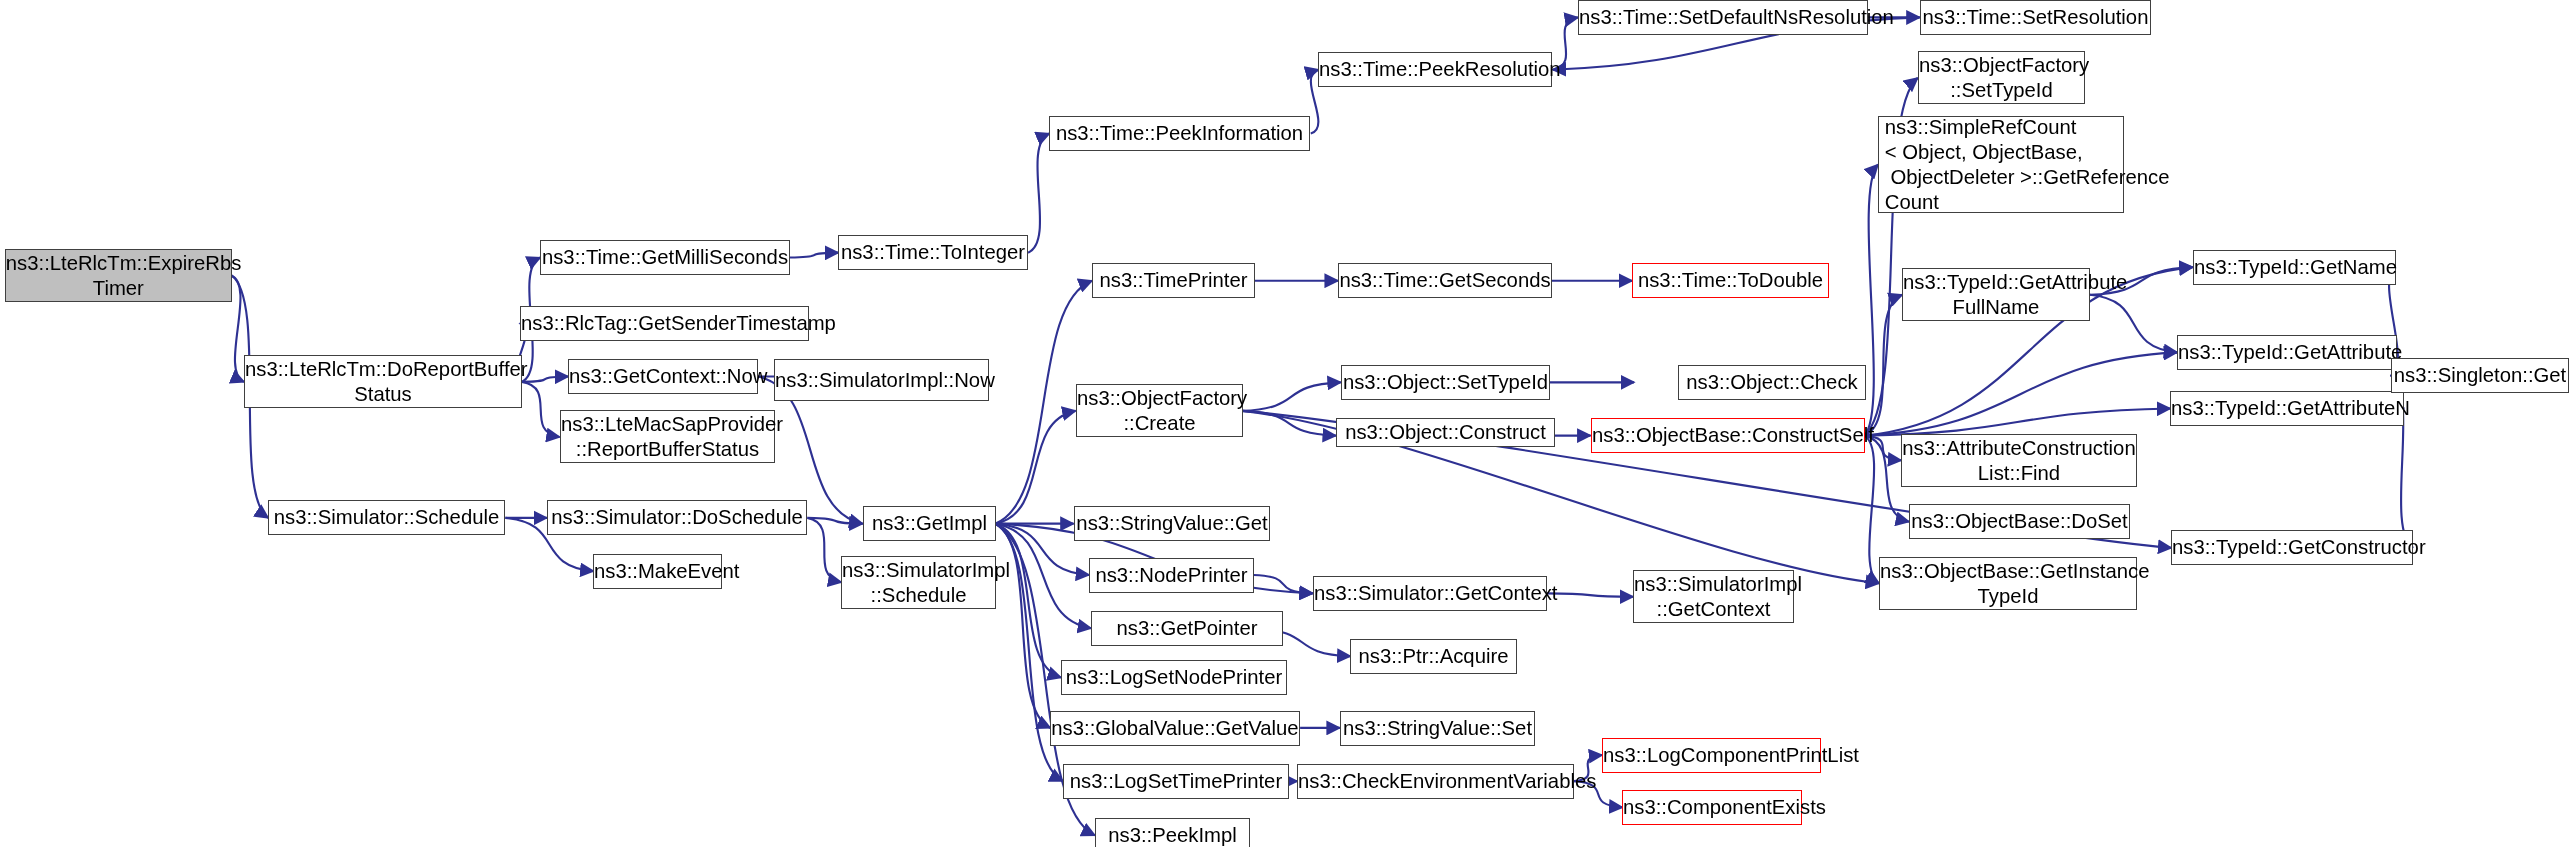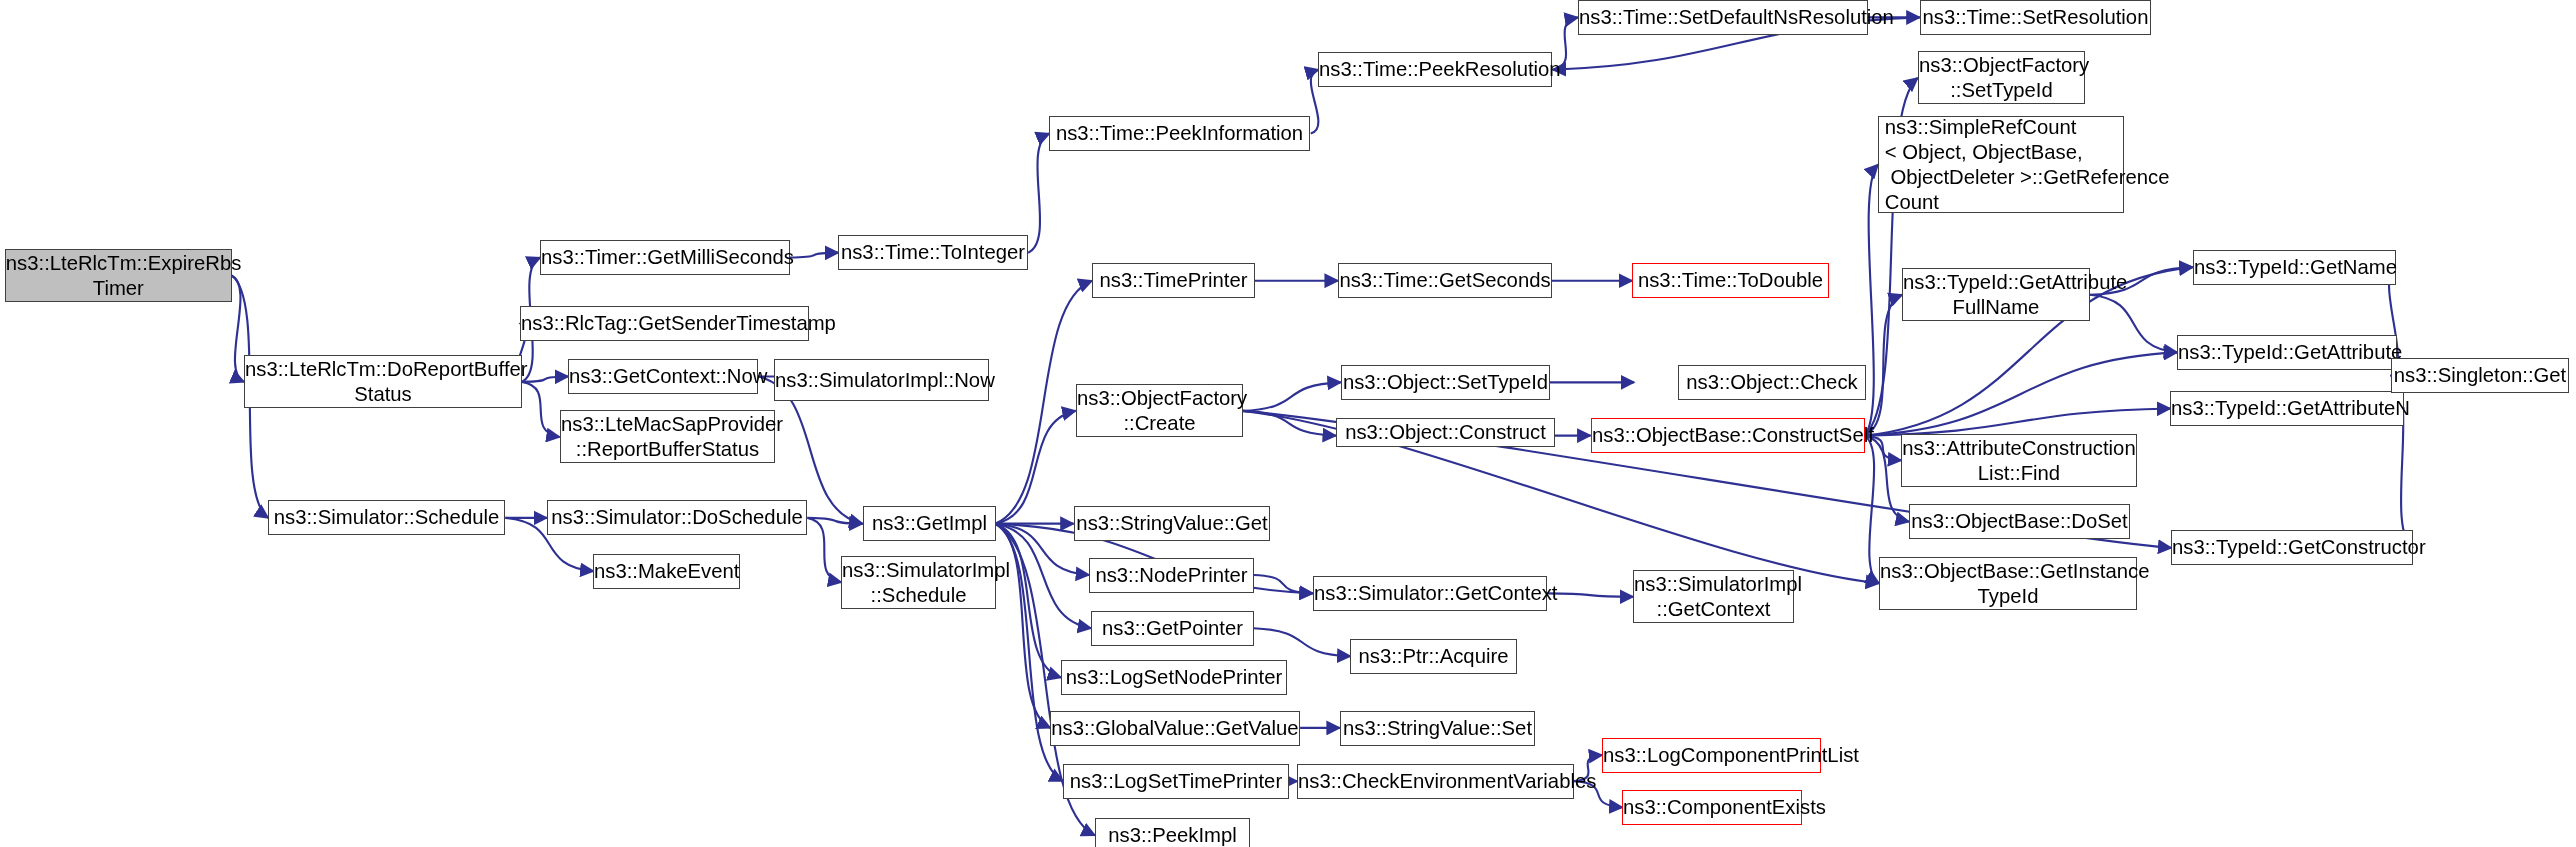--- a/index.html
+++ b/index.html
@@ -100,40 +100,40 @@
         <path d="M 1331 807 C 1355.05 807, 1315.95 807, 1340 807" marker-end="url(#arrow)"></path>
         <path d="M 1626 807 C 1659.05 804.3, 1621.95 782.7, 1655 780" marker-end="url(#arrow)"></path>
         <path d="M 1626 807 C 1668.5 809.7, 1633.5 831.3, 1676 834" marker-end="url(#arrow)"></path>
       </g>
   </svg>
   <div id="nodes">
       <div class="node highlight" style="left: 4.8px; top: 249px; width: 227px; height: 53px;"><span>ns3::LteRlcTm::ExpireRbs
 Timer</span></div>
       <div class="node" style="left: 244px; top: 355px; width: 278px; height: 53px;"><span>ns3::LteRlcTm::DoReportBuffer
 Status</span></div>
-      <div class="node" style="left: 540px; top: 240px; width: 250px; height: 35px;"><span>ns3::Timer::GetMilliSeconds</span></div>
+      <div class="node" style="left: 540px; top: 240px; width: 250px; height: 35px;"><span>ns3::Time::GetMilliSeconds</span></div>
       <div class="node" style="left: 520px; top: 306px; width: 289px; height: 35px;"><span>ns3::RlcTag::GetSenderTimestamp</span></div>
       <div class="node" style="left: 568px; top: 359px; width: 190px; height: 35px;"><span>ns3::GetContext::Now</span></div>
       <div class="node" style="left: 560px; top: 410px; width: 215px; height: 53px;"><span>ns3::LteMacSapProvider
 ::ReportBufferStatus</span></div>
       <div class="node" style="left: 268px; top: 500px; width: 237px; height: 35px;"><span>ns3::Simulator::Schedule</span></div>
       <div class="node" style="left: 838px; top: 235px; width: 190px; height: 35px;"><span>ns3::Time::ToInteger</span></div>
       <div class="node" style="left: 774px; top: 359px; width: 215px; height: 42px;"><span>ns3::SimulatorImpl::Now</span></div>
       <div class="node" style="left: 547px; top: 500px; width: 260px; height: 35px;"><span>ns3::Simulator::DoSchedule</span></div>
-      <div class="node" style="left: 593px; top: 554px; width: 147px; height: 35px;"><span>ns3::MakeEvent</span></div>
+      <div class="node" style="left: 593px; top: 554px; width: 129px; height: 35px;"><span>ns3::MakeEvent</span></div>
       <div class="node" style="left: 1049px; top: 116px; width: 261px; height: 35px;"><span>ns3::Time::PeekInformation</span></div>
       <div class="node" style="left: 1092px; top: 263px; width: 163px; height: 35px;"><span>ns3::TimePrinter</span></div>
       <div class="node" style="left: 1076px; top: 384px; width: 167px; height: 53px;"><span>ns3::ObjectFactory
 ::Create</span></div>
       <div class="node" style="left: 863px; top: 506px; width: 133px; height: 35px;"><span>ns3::GetImpl</span></div>
       <div class="node" style="left: 841px; top: 556px; width: 155px; height: 53px;"><span>ns3::SimulatorImpl
 ::Schedule</span></div>
       <div class="node" style="left: 1074px; top: 506px; width: 196px; height: 35px;"><span>ns3::StringValue::Get</span></div>
       <div class="node" style="left: 1089px; top: 558px; width: 165px; height: 35px;"><span>ns3::NodePrinter</span></div>
-      <div class="node" style="left: 1091px; top: 611px; width: 163px; height: 35px; text-align: center;"><span>ns3::GetPointer</span></div>
+      <div class="node" style="left: 1091px; top: 611px; width: 192px; height: 35px; text-align: center;"><span>ns3::GetPointer</span></div>
       <div class="node" style="left: 1061px; top: 660px; width: 226px; height: 35px;"><span>ns3::LogSetNodePrinter</span></div>
       <div class="node" style="left: 1050px; top: 711px; width: 250px; height: 35px;"><span>ns3::GlobalValue::GetValue</span></div>
       <div class="node" style="left: 1063px; top: 764px; width: 226px; height: 35px;"><span>ns3::LogSetTimePrinter</span></div>
       <div class="node" style="left: 1095px; top: 818px; width: 155px; height: 35px;"><span>ns3::PeekImpl</span></div>
       <div class="node" style="left: 1578px; top: 0px; width: 290px; height: 35px;"><span>ns3::Time::SetDefaultNsResolution</span></div>
       <div class="node" style="left: 1920px; top: 0px; width: 231px; height: 35px;"><span>ns3::Time::SetResolution</span></div>
       <div class="node" style="left: 1318px; top: 52px; width: 234px; height: 35px;"><span>ns3::Time::PeekResolution</span></div>
       <div class="node" style="left: 1918px; top: 51px; width: 167px; height: 53px;"><span>ns3::ObjectFactory
 ::SetTypeId</span></div>
       <div class="node" style="left: 1878px; top: 116px; width: 246px; height: 97px; justify-content: flex-start; padding-left: 5.8px;"><span style="text-align: left;">ns3::SimpleRefCount

